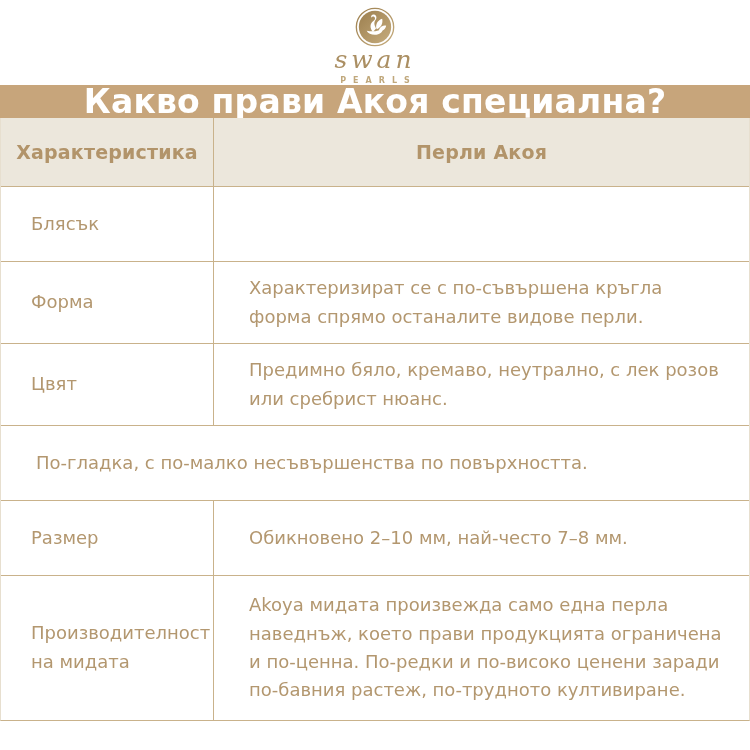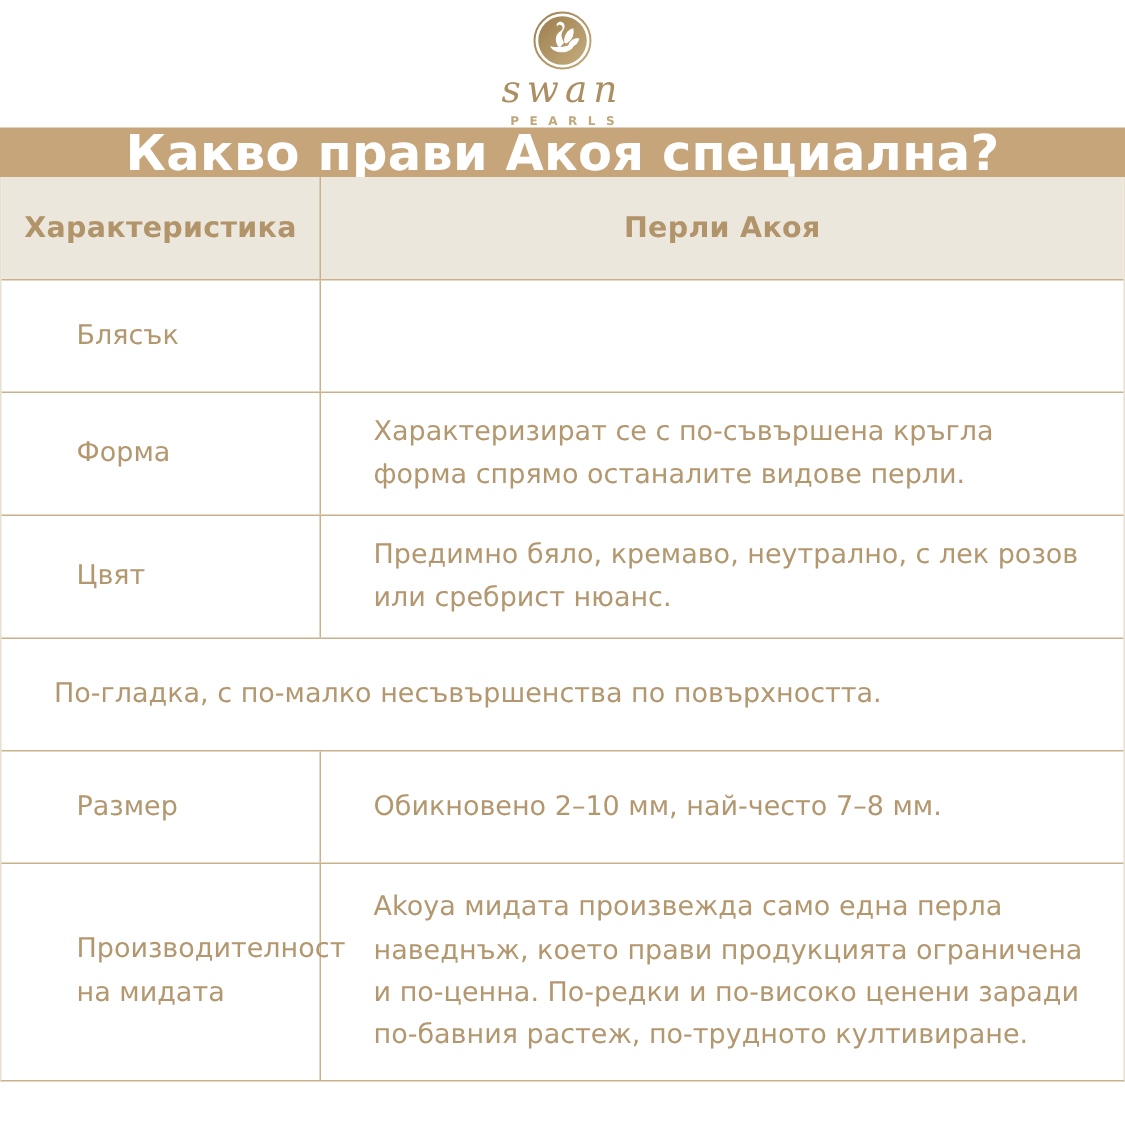--- a/index.html
+++ b/index.html
@@ -56,21 +56,21 @@
     display:flex;align-items:center;justify-content:center;
     font-weight:bold;font-size:19px;color:var(--header-text-gold,#b2946a);
     letter-spacing:0.2px;
   }
 
   .body-row{min-height:74px;}
   .body-row .cell{
     display:flex;align-items:center;
     color:var(--text-gold,#b3976f);font-size:18px;
   }
-  .body-row .left{padding:10px 12px 10px 50px;line-height:1.6;}
+  .body-row .left{padding:10px 12px 10px 30px;line-height:1.6;}
   .body-row .right{padding:12px 26px 12px 35px;line-height:1.58;}
   .body-row:last-child{min-height:144px;}
 </style>
 </head>
 <body>
 
 <div class="page">
 
   <header class="logo-header">
     <div class="logo-mark">

